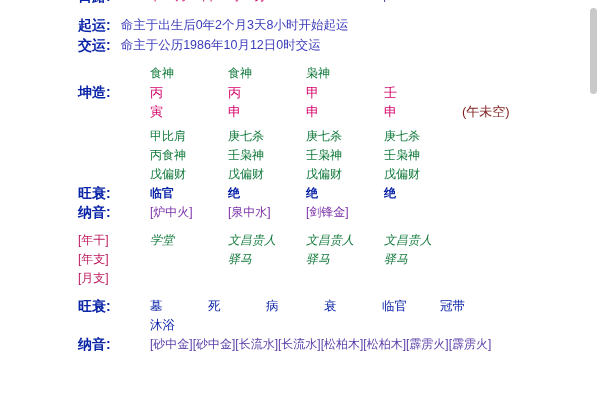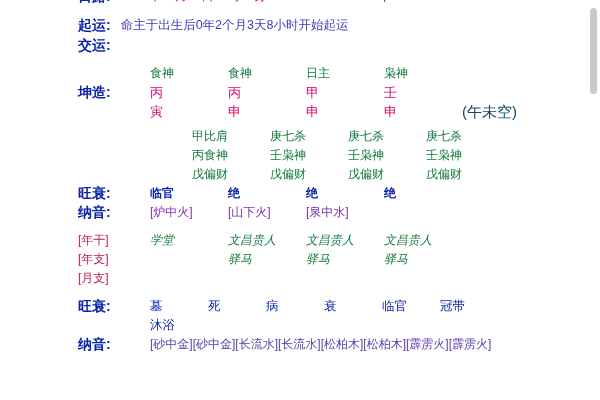--- a/index.html
+++ b/index.html
@@ -85,29 +85,28 @@
     color: #127a3c;
     font-size: 12px;
   }
   .stem {
     color: #d4006a;
     font-size: 13px;
   }
   .hidden-line {
     color: #127a3c;
     font-size: 12px;
-    text-align: right;
   }
   .naYin {
     color: #7a2fa8;
     font-size: 12px;
   }
   .small-note {
-    color: #0c4a6e;
-    font-size: 15px;
+    color: #7f1d1d;
+    font-size: 13px;
   }
 
   
   .sh-label {
     color: #be185d;
     font-size: 12px;
     flex: 0 0 72px;
   }
   .sh-cell {
     color: #127a3c;
@@ -174,31 +173,31 @@
 
     <div class="row">
       <span class="lbl">起运:</span>
       <span class="inline-gap"></span>
       <span class="val-dark">命主于出生后0年2个月3天8小时开始起运</span>
     </div>
 
     <div class="row">
       <span class="lbl">交运:</span>
       <span class="inline-gap"></span>
+      <span class="val-dark">命主于公历1986年10月12日0时交运</span>
     </div>
 
     <div class="section-gap"></div>
 
     <div class="grid">
 
       <div class="gline">
         <span class="c0"></span>
         <span class="col ten-god">食神</span>
         <span class="col ten-god">食神</span>
-        <span class="col ten-god">日主</span>
         <span class="col ten-god">枭神</span>
       </div>
 
       <div class="gline">
         <span class="c0 lbl">坤造:</span>
         <span class="col stem">丙</span>
         <span class="col stem">丙</span>
         <span class="col stem">甲</span>
         <span class="col stem">壬</span>
       </div>
@@ -240,22 +239,22 @@
         <span class="c0 lbl">旺衰:</span>
         <span class="col blue">临官</span>
         <span class="col blue">绝</span>
         <span class="col blue">绝</span>
         <span class="col blue">绝</span>
       </div>
 
       <div class="gline">
         <span class="c0 lbl">纳音:</span>
         <span class="col naYin">[炉中火]</span>
-        <span class="col naYin">[山下火]</span>
         <span class="col naYin">[泉中水]</span>
+        <span class="col naYin">[剑锋金]</span>
       </div>
     </div>
 
     <div class="section-gap"></div>
 
 
     <div class="gline">
       <span class="sh-label">[年干]</span>
       <span class="sh-cell">学堂</span>
       <span class="sh-cell">文昌贵人</span>

